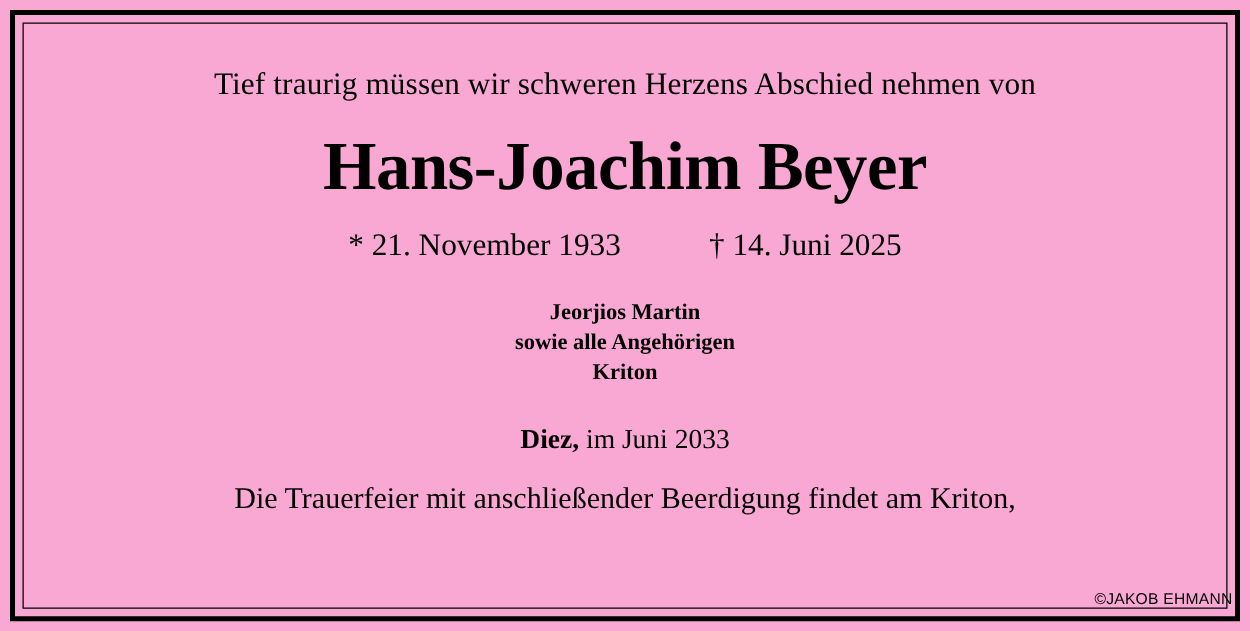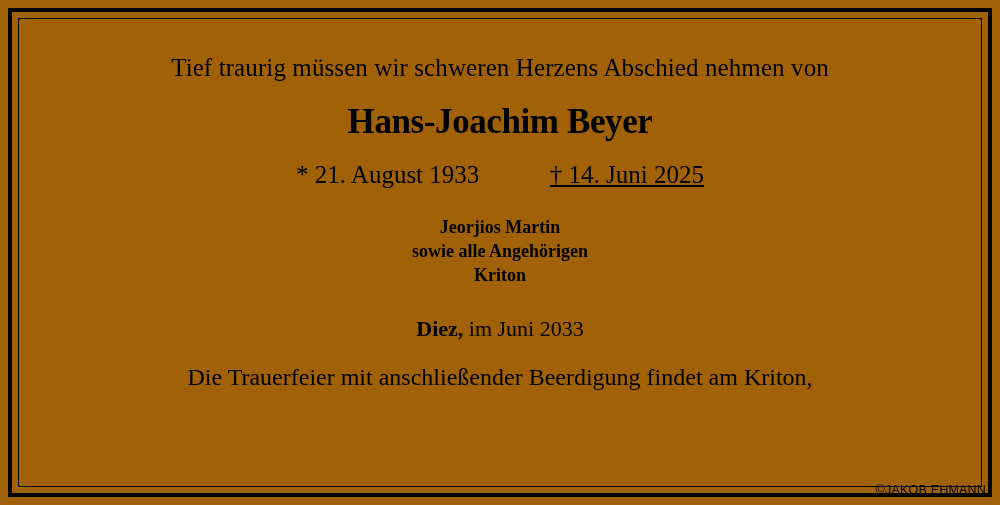--- a/index.html
+++ b/index.html
@@ -12,21 +12,21 @@
     height: 505px;
     font-family: "Liberation Serif", serif;
     color: #000000;
     overflow: hidden;
   }
   .obituary {
     position: relative;
     width: 1000px;
     height: 505px;
     box-sizing: border-box;
-    background: #a16207;
+    background: #f9a8d4;
     padding: 6px;
   }
   .outer-rule {
     position: absolute;
     left: 8px;
     top: 8px;
     right: 8px;
     bottom: 8px;
     border: 4px solid #000000;
     box-sizing: border-box;
@@ -50,35 +50,35 @@
     padding: 24px 36px 10px 36px;
     text-align: center;
   }
   .intro {
     font-size: 25px;
     line-height: 1.15;
     letter-spacing: 0.1px;
     margin: 12px 0 0 0;
   }
   .name {
-    font-size: 35px;
+    font-size: 55px;
     font-weight: bold;
     line-height: 1.1;
     letter-spacing: -0.4px;
     margin: 20px 0 0 0;
     white-space: nowrap;
   }
   .dates {
     font-size: 25px;
     margin: 20px 0 0 0;
     line-height: 1.15;
   }
   .dates .birth { display: inline-block; }
   .dates .gap { display: inline-block; width: 58px; }
-  .dates .death { display: inline-block; text-decoration: underline; }
+  .dates .death { display: inline-block; }
   .mourners {
     font-size: 18px;
     font-weight: bold;
     line-height: 1.33;
     margin: 26px 0 0 0;
   }
   .mourners div { }
   .place-line {
     font-size: 22px;
     margin: 28px 0 0 0;
@@ -89,42 +89,42 @@
     margin-top: 41px;
   }
   .ceremony {
     font-size: 24px;
     line-height: 1.28;
     margin: 20px 0 0 0;
   }
   .credit {
     position: absolute;
     right: 14px;
-    bottom: 8px;
+    bottom: 19px;
     font-size: 12.5px;
     font-family: "Liberation Sans", sans-serif;
     letter-spacing: 0.2px;
     white-space: nowrap;
   }
 </style>
 </head>
 <body>
 
 <div class="obituary">
   <div class="outer-rule"></div>
   <div class="inner-rule"></div>
 
   <div class="content">
 
     <p class="intro">Tief traurig müssen wir schweren Herzens Abschied nehmen von</p>
 
     <h1 class="name">Hans-Joachim Beyer</h1>
 
     <p class="dates">
-      <span class="birth">* 21. August 1933</span>
+      <span class="birth">* 21. November 1933</span>
       <span class="gap"></span>
       <span class="death">† 14. Juni 2025</span>
     </p>
 
     <div class="mourners">
       <div>Jeorjios Martin</div>
       <div>sowie alle Angehörigen</div>
       <div>Kriton</div>
     </div>
 

